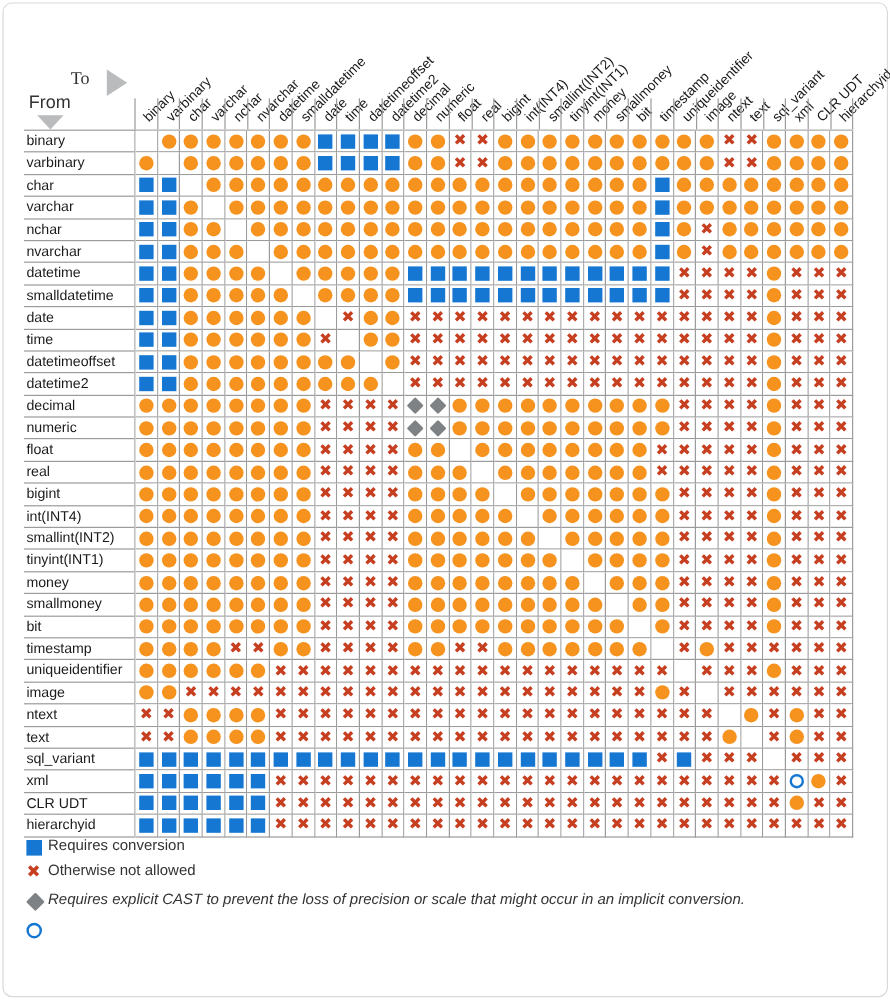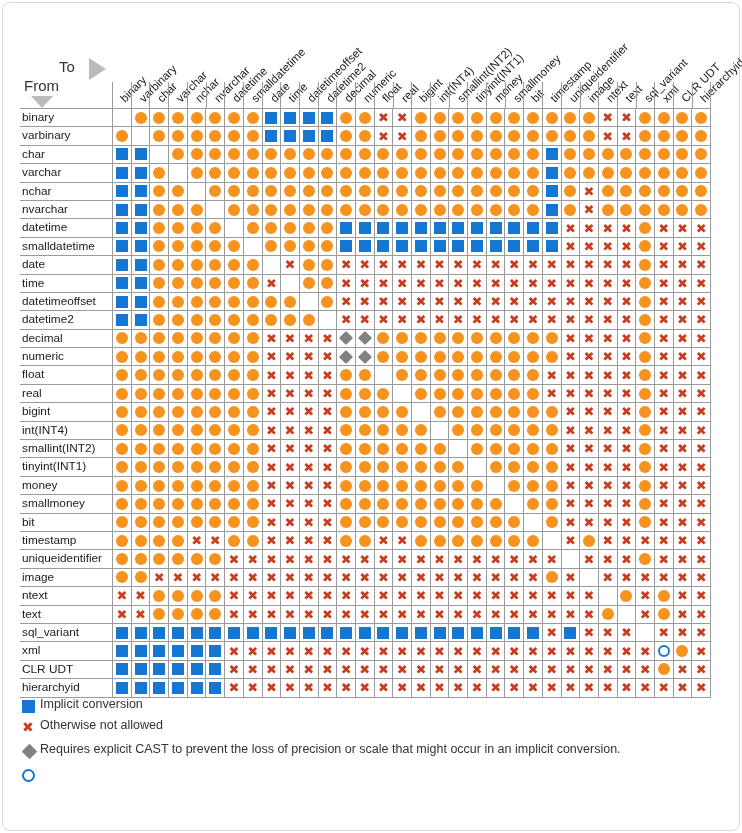--- a/index.html
+++ b/index.html
@@ -37,21 +37,21 @@
   .li-x{color:var(--notallowed);font-weight:bold;font-size:14px;line-height:14px;font-family:"DejaVu Sans",sans-serif;}
   .li-diamond{width:11px;height:11px;background:var(--diamond);transform:rotate(45deg);margin-left:2px;border-radius:1px;}
   .li-opencircle{width:9px;height:9px;border:2px solid var(--explicit);border-radius:50%;background:#fff;}
 </style>
 </head>
 <body>
 
 <div id="canvas">
   <div id="card"></div>
 
-  <div class="hdr-label" style="left:59px;top:58px;">To</div>
+  <div class="hdr-label" style="left:59px;top:58px;font-family:Liberation Serif, serif;">To</div>
   <div id="to-tri"></div>
   <div class="hdr-label" style="left:24px;top:77px;">From</div>
   <div id="from-tri"></div>
 
   <div id="col-headers">
       <div class="colhdr" style="left: 127px; top: 91px;">binary</div>
       <div class="colhdr" style="left: 145.7px; top: 91px;">varbinary</div>
       <div class="colhdr" style="left: 164.4px; top: 91px;">char</div>
       <div class="colhdr" style="left: 183.1px; top: 91px;">varchar</div>
       <div class="colhdr" style="left: 201.8px; top: 91px;">nchar</div>
@@ -3171,29 +3171,29 @@
       <div class="cell">
         <span class="m-x">✖</span>
       </div>
     </div>
 
   <div id="legend">
       <div class="leg-item">
         <span class="leg-icon">
           <span class="li-explicit"></span>
         </span>
-        <span class="leg-text">Implicit conversion</span>
+        <span class="leg-text">Requires conversion</span>
       </div>
       <div class="leg-item">
         <span class="leg-icon">
           <span class="li-x">✖</span>
         </span>
         <span class="leg-text">Otherwise not allowed</span>
       </div>
-      <div class="leg-item" style="margin-top: 7px;">
+      <div class="leg-item" style="margin-top: 7px; font-style: italic;">
         <span class="leg-icon">
           <span class="li-diamond"></span>
         </span>
         <span class="leg-text">Requires explicit CAST to prevent the loss of precision or scale that might occur in an implicit conversion.</span>
       </div>
       <div class="leg-item" style="margin-top: 7px;">
         <span class="leg-icon">
           <span class="li-opencircle"></span>
         </span>
       </div>

